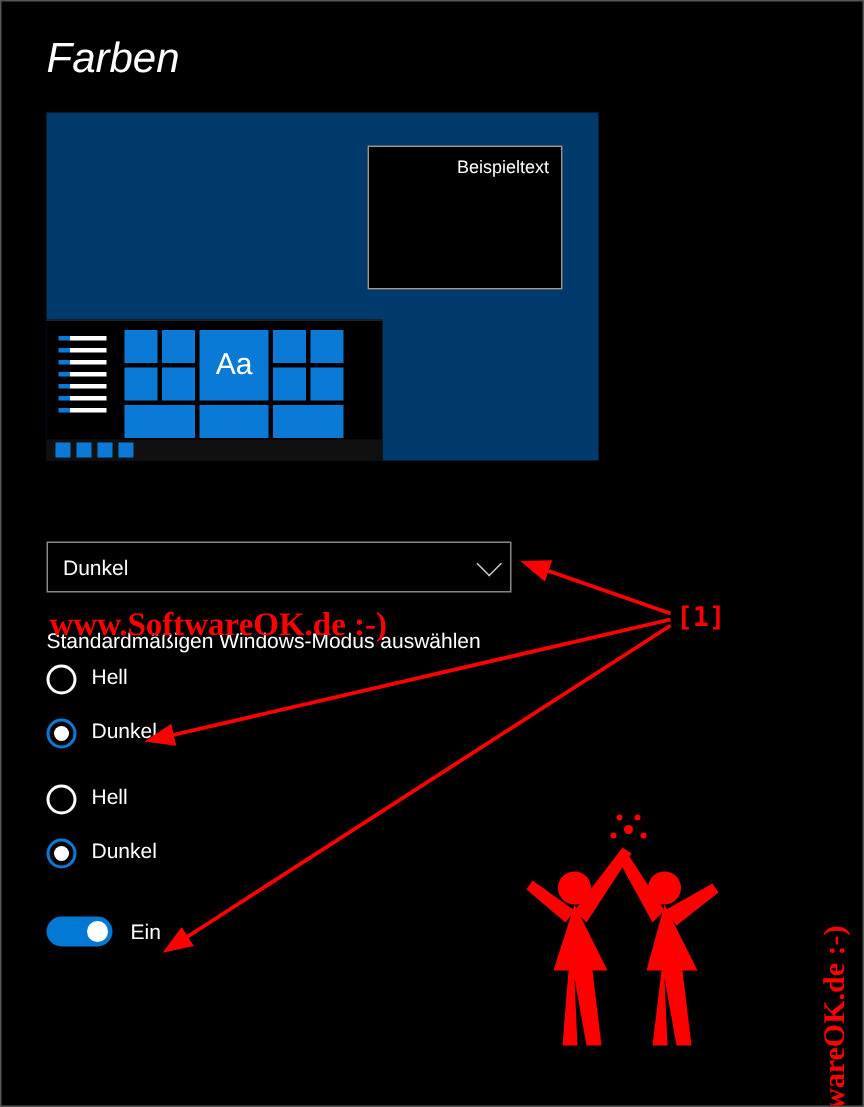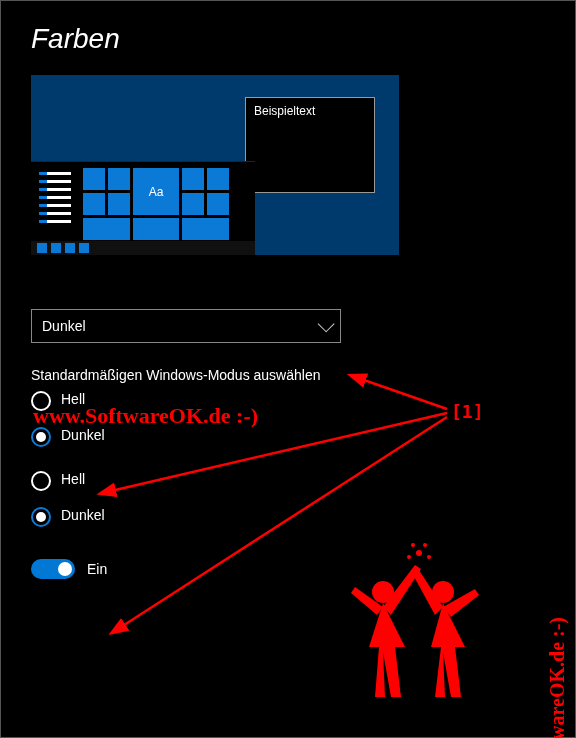--- a/index.html
+++ b/index.html
@@ -16,24 +16,25 @@
     padding: 22px 26px 0 30px;
   }
   h1 {
     font-weight: 300;
     font-size: 28px;
     margin-bottom: 20px;
     font-style: italic;
   }
   
   .preview {
-    width: 368px; height: 180px;
+    width: 368px; height: 232px;
     background: #003a6c;
     position: relative;
     margin-bottom: 54px;
+    text-align: right;
   }
   .preview-window {
     position: absolute;
     top: 22px; right: 24px;
     width: 130px; height: 96px;
     background: #000;
     border: 1px solid #999;
     padding: 6px 8px;
     font-size: 12px;
   }
@@ -59,21 +60,21 @@
     left: 52px; top: 6px;
     display: grid;
     grid-template-columns: 22px 22px 46px 22px 22px;
     grid-template-rows: 22px 22px 22px;
     gap: 3px;
   }
   .tile { background: #0a7ad6; }
   .tile.aa {
     grid-column: 3; grid-row: 1 / span 2;
     display:flex; align-items:center; justify-content:center;
-    font-size:12px;
+    font-size:20px;
   }
   .tile.t1{grid-column:1;grid-row:1}
   .tile.t2{grid-column:2;grid-row:1}
   .tile.t4{grid-column:4;grid-row:1}
   .tile.t5{grid-column:5;grid-row:1}
   .tile.t6{grid-column:1;grid-row:2}
   .tile.t7{grid-column:2;grid-row:2}
   .tile.t9{grid-column:4;grid-row:2}
   .tile.t10{grid-column:5;grid-row:2}
   .tile.t11{grid-column:1/span 2;grid-row:3}

